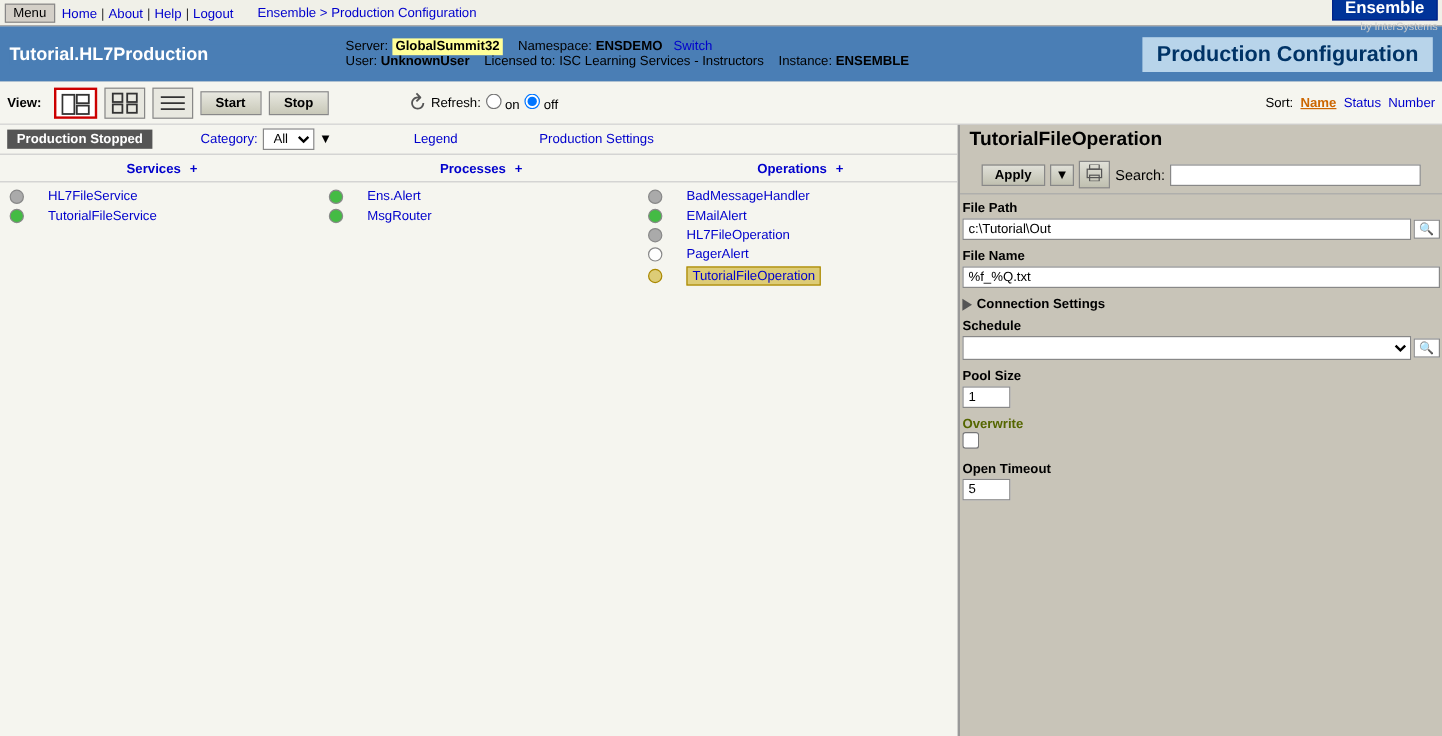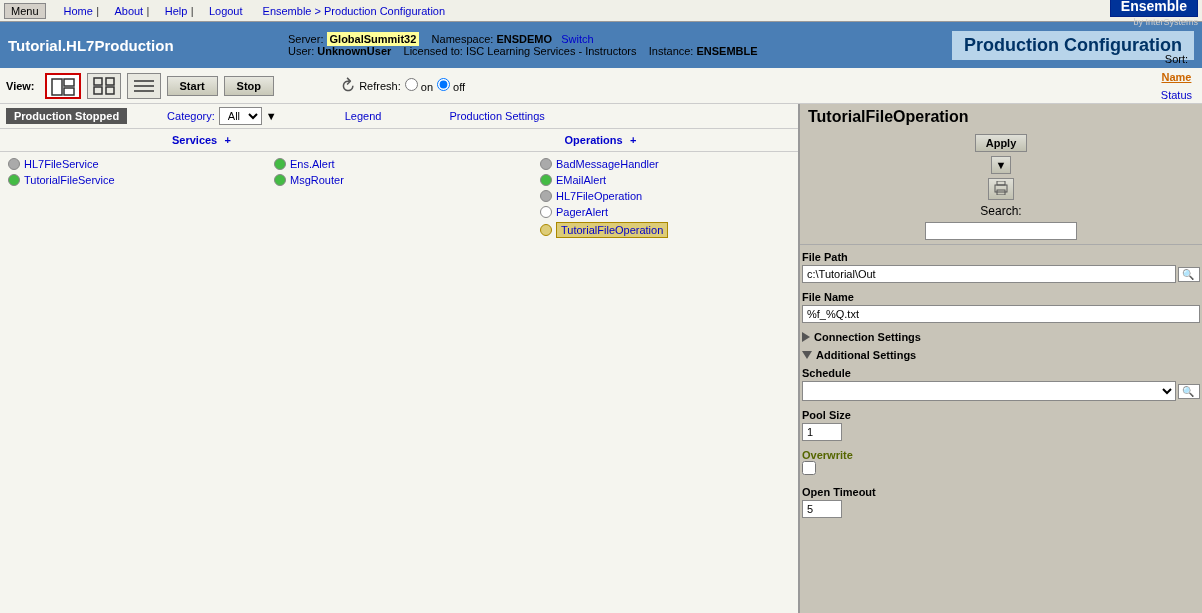--- a/index.html
+++ b/index.html
@@ -20,21 +20,20 @@
       border: 1px solid #888;
       padding: 1px 6px;
       font-size: 11px;
       cursor: pointer;
       margin-right: 6px;
     }
     .nav-links a {
       color: #0000cc;
       text-decoration: none;
       font-size: 11px;
-      margin-left: 12px;
     }
     .nav-links span { color: #333; font-size: 11px; }
     .breadcrumb {
       margin-left: 20px;
       font-size: 11px;
       color: #0000cc;
     }
     .breadcrumb a { color: #0000cc; text-decoration: none; }
     .ensemble-badge {
       margin-left: auto;
@@ -131,21 +130,20 @@
       align-items: center;
       gap: 4px;
       font-size: 11px;
     }
     .sort-section {
       margin-left: auto;
       display: flex;
       align-items: center;
       gap: 6px;
       font-size: 11px;
-      flex-direction: column;
     }
     .sort-link { color: #cc6600; font-weight: bold; text-decoration: underline; cursor: pointer; }
     .sort-link-plain { color: #0000cc; text-decoration: none; cursor: pointer; }
 
     
     #main-content {
       display: flex;
       height: calc(613px - 22px - 38px - 36px);
     }
 
@@ -206,21 +204,21 @@
       flex: 1;
       padding: 4px 0;
     }
     .col-body {
       flex: 1;
       padding: 0 8px;
     }
     .item-row {
       display: flex;
       align-items: center;
-      gap: 4px;
+      gap: 20px;
       padding: 2px 0;
       font-size: 11px;
     }
     .dot {
       width: 12px;
       height: 12px;
       border-radius: 50%;
       border: 1px solid #888;
       flex-shrink: 0;
     }
@@ -267,21 +265,20 @@
       background: #c8c4b8;
       font-weight: bold;
     }
     .settings-toolbar {
       display: flex;
       align-items: center;
       gap: 4px;
       padding: 4px 18px;
       background: #c8c4b8;
       border-bottom: 1px solid #aaa;
-      flex-direction: column;
     }
     .apply-btn {
       background: linear-gradient(to bottom, #e0e0d8, #c0c0b0);
       border: 1px solid #888;
       padding: 2px 10px;
       font-size: 11px;
       font-weight: bold;
       cursor: pointer;
     }
     .dropdown-arrow-btn {
@@ -498,20 +495,24 @@
       <a class="legend-link">Legend</a>
       <a class="prod-settings-link">Production Settings</a>
     </div>
 
     <div id="columns-header">
       <div class="col-header">
         <span>Services</span>
         <span style="color:#0000cc;cursor:pointer;">+</span>
       </div>
       <div class="col-header">
+        <span>Processes</span>
+        <span style="color:#0000cc;cursor:pointer;">+</span>
+      </div>
+      <div class="col-header">
         <span>Operations</span>
         <span style="color:#0000cc;cursor:pointer;">+</span>
       </div>
     </div>
 
     <div id="columns-body">
 
       <div class="col-body">
         <div class="item-row">
           <div class="dot dot-gray"></div>
@@ -590,24 +591,20 @@
           <div class="field-input-wrap">
             <input type="text" value="%f_%Q.txt" style="flex: 1 1 0%; border: 1px solid rgb(136, 136, 136); background: white; padding: 2px 4px; font-size: 11px;">
           </div>
         </div>
 
         <div class="section-divider">
           <span class="triangle-right"></span>
           <span>Connection Settings</span>
         </div>
 
-        <div class="section-divider">
-          <span class="triangle-down"></span>
-          <span>Additional Settings</span>
-        </div>
 
         <div class="field-section">
           <div class="field-label">Schedule</div>
           <div class="select-with-arrow">
             <select style="flex:1;border:1px solid #888;background:white;padding:2px 4px;font-size:11px;">
               <option value=""></option>
             </select>
             <button class="search-icon-btn">🔍</button>
           </div>
         </div>

